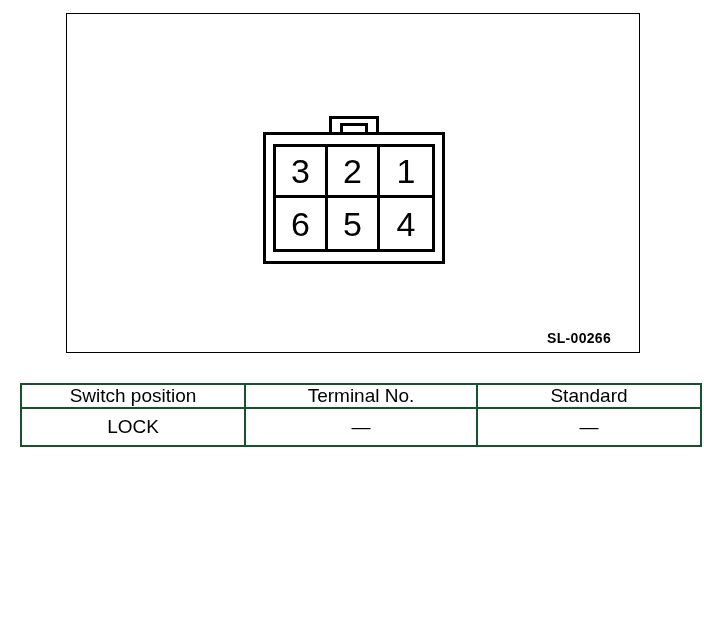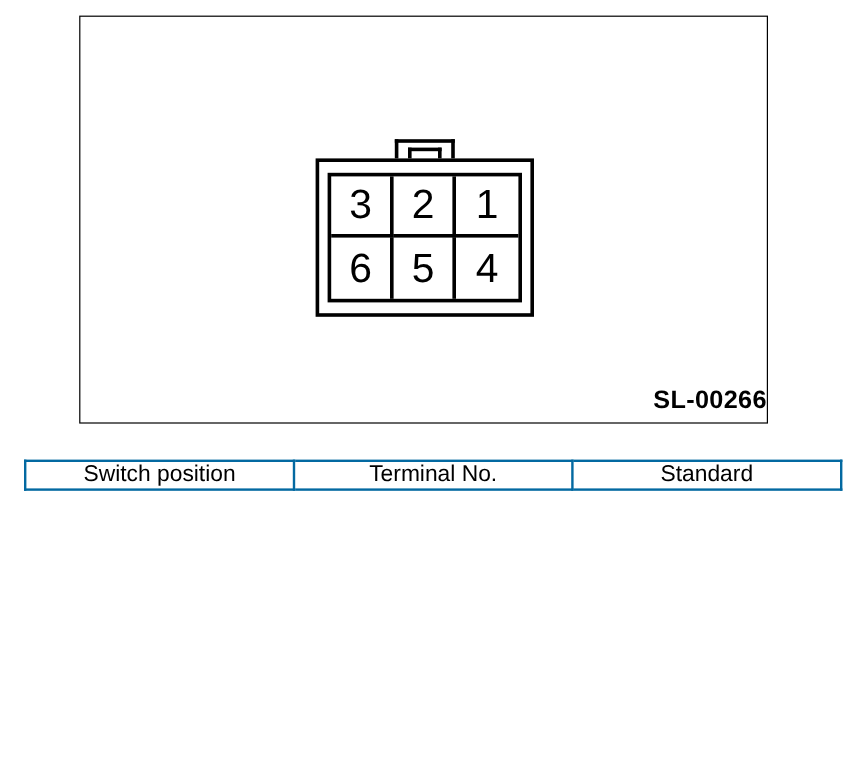--- a/index.html
+++ b/index.html
@@ -94,39 +94,39 @@
     font-size: 34px;
     line-height: 1;
     font-family: "Liberation Sans", sans-serif;
   }
   .pin-cell.col-last { border-right: none; }
   .pin-cell.row-last { border-bottom: none; }
 
   
   .figure-id {
     position: absolute;
-    right: 0;
+    right: 28px;
     bottom: 6px;
-    font-size: 21px;
+    font-size: 14px;
     font-weight: bold;
     letter-spacing: 0.3px;
     font-family: "Liberation Sans", sans-serif;
   }
 
   
   .spec-table {
     position: absolute;
     left: 20px;
     top: 383px;
     width: 674px;
     border-collapse: collapse;
     table-layout: fixed;
   }
   .spec-table td, .spec-table th {
-    border: 2px solid #0369a1;
+    border: 2px solid #14532d;
     text-align: center;
     vertical-align: middle;
     font-weight: normal;
     font-size: 19px;
     font-family: "Liberation Sans", sans-serif;
     padding: 0;
   }
   .col-pos   { width: 222px; }
   .col-term  { width: 230px; }
   .col-std   { width: 222px; }
@@ -165,17 +165,24 @@
 </div>
 
 <table class="spec-table">
   <tbody>
     <tr class="row-head">
       <th class="col-pos">Switch position</th>
       <th class="col-term">Terminal No.</th>
       <th class="col-std">Standard</th>
     </tr>
 
+    <tr class="row-one">
+      <td>LOCK</td>
+      <td>
+        <span class="cell-lines">—</span>
+      </td>
+      <td>—</td>
+    </tr>
 
 
 
   </tbody>
 </table>
 
 </body></html>

